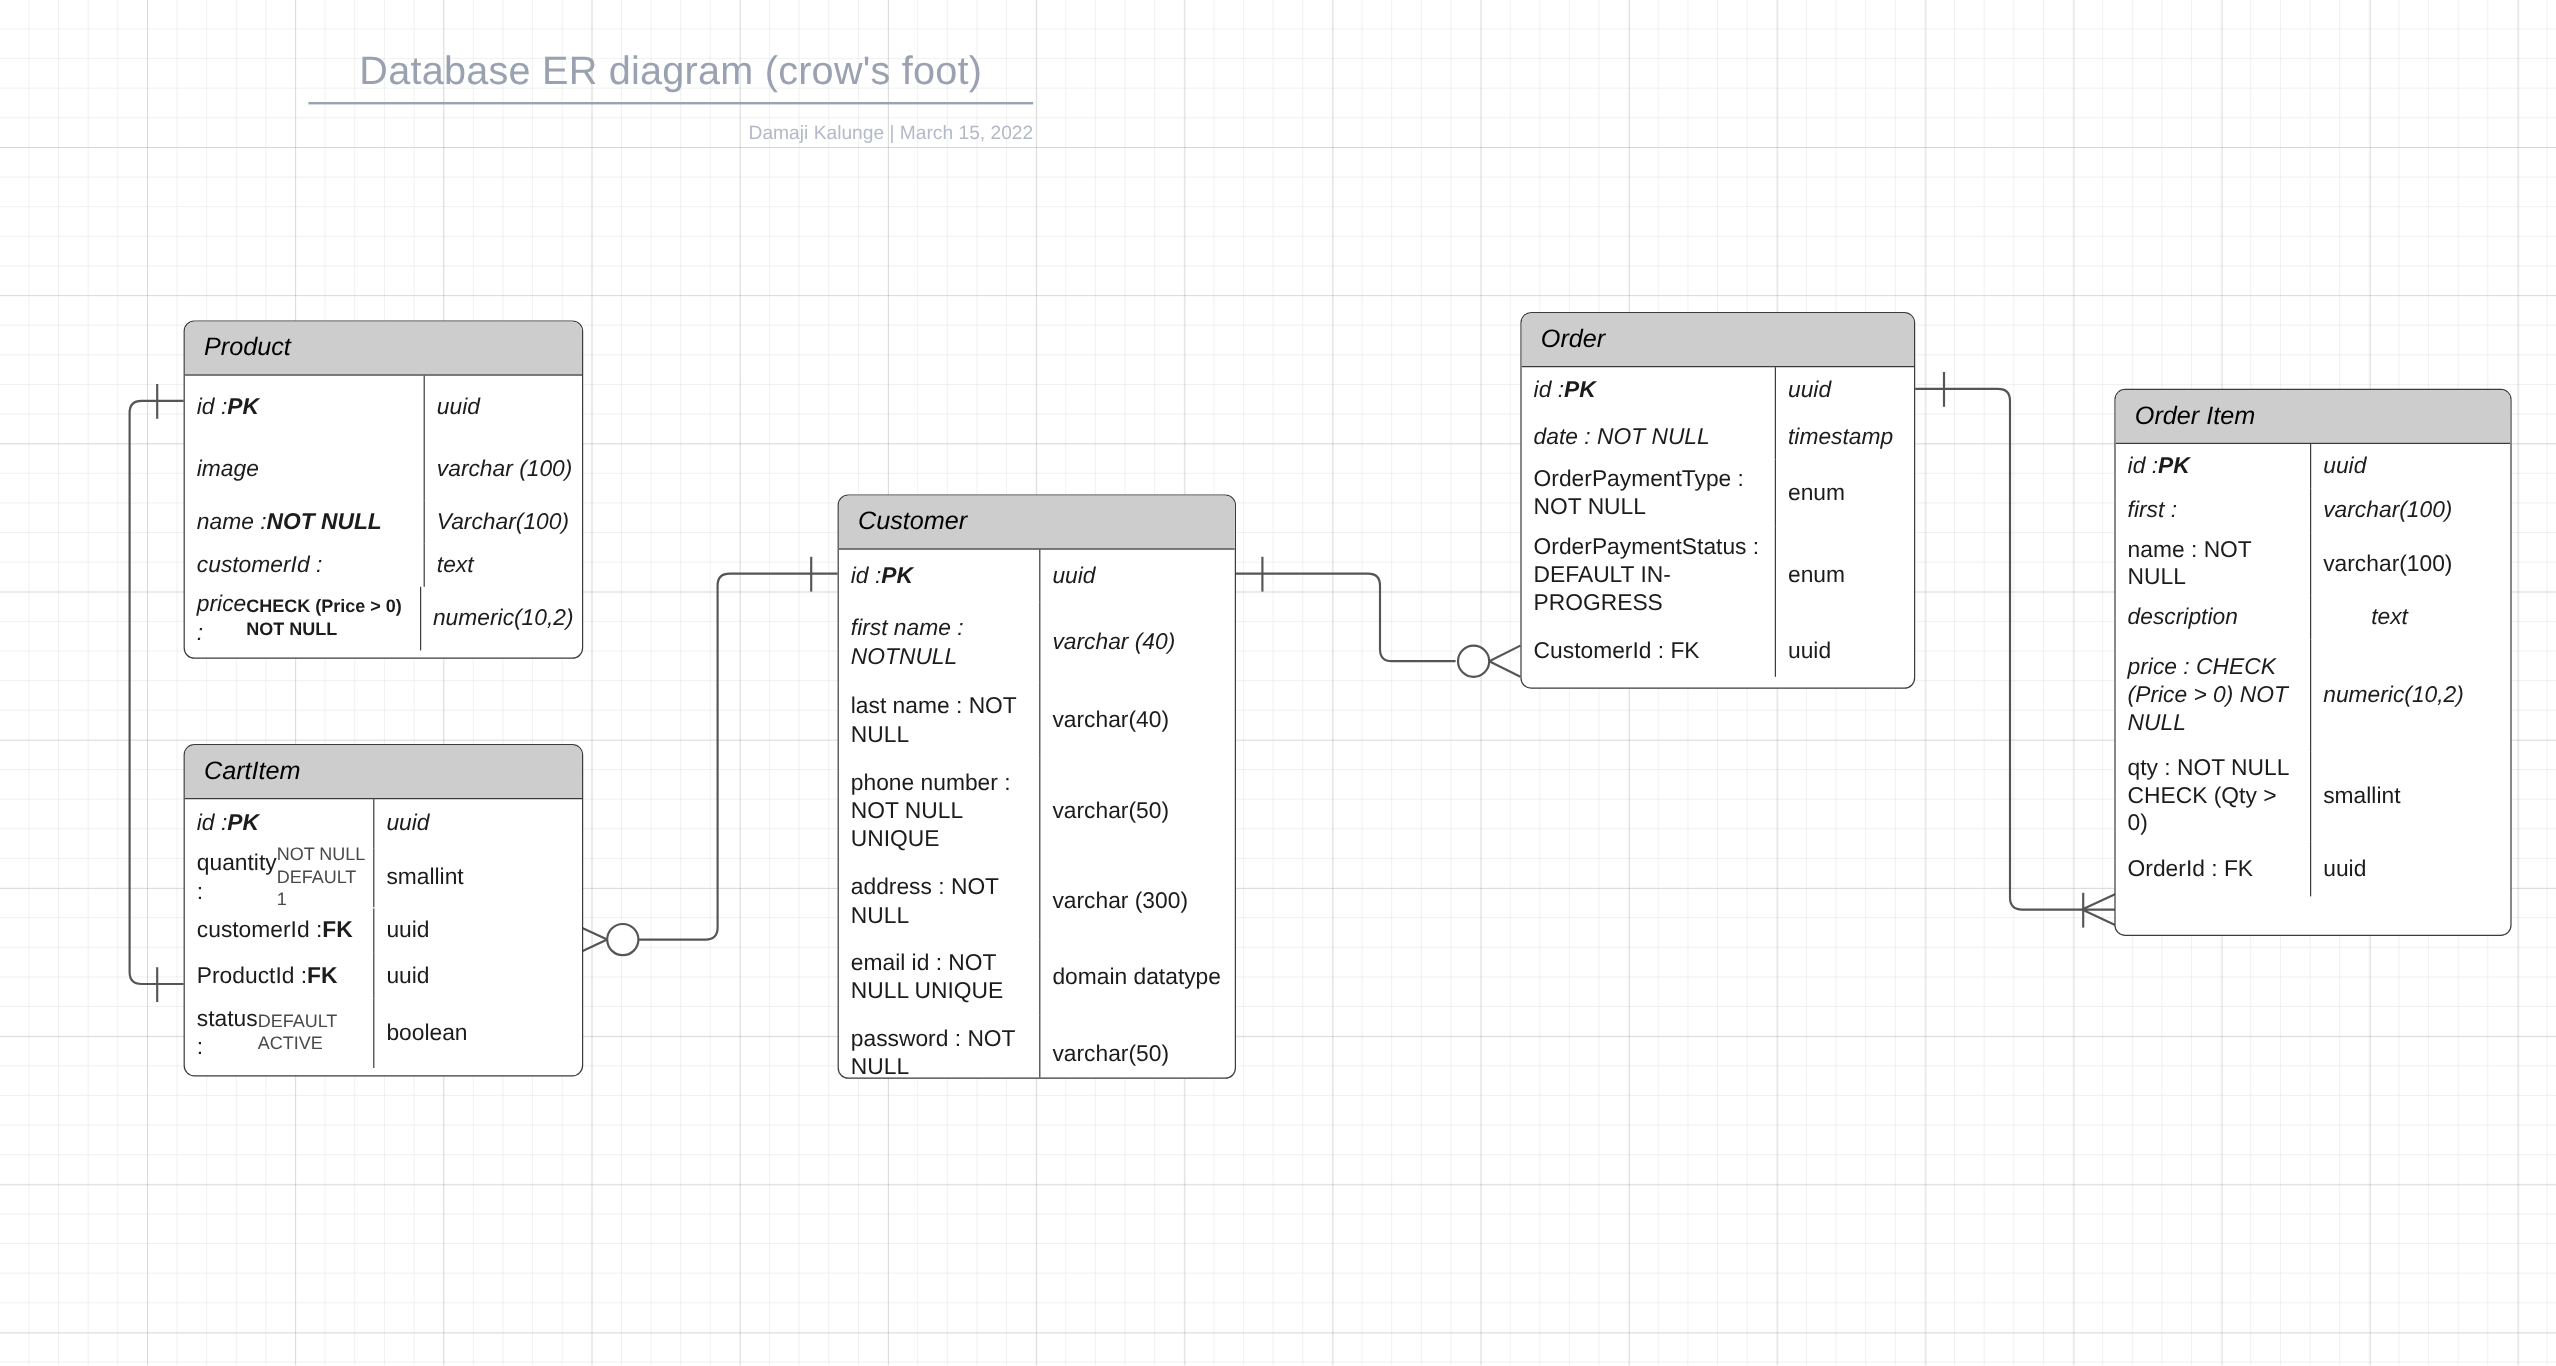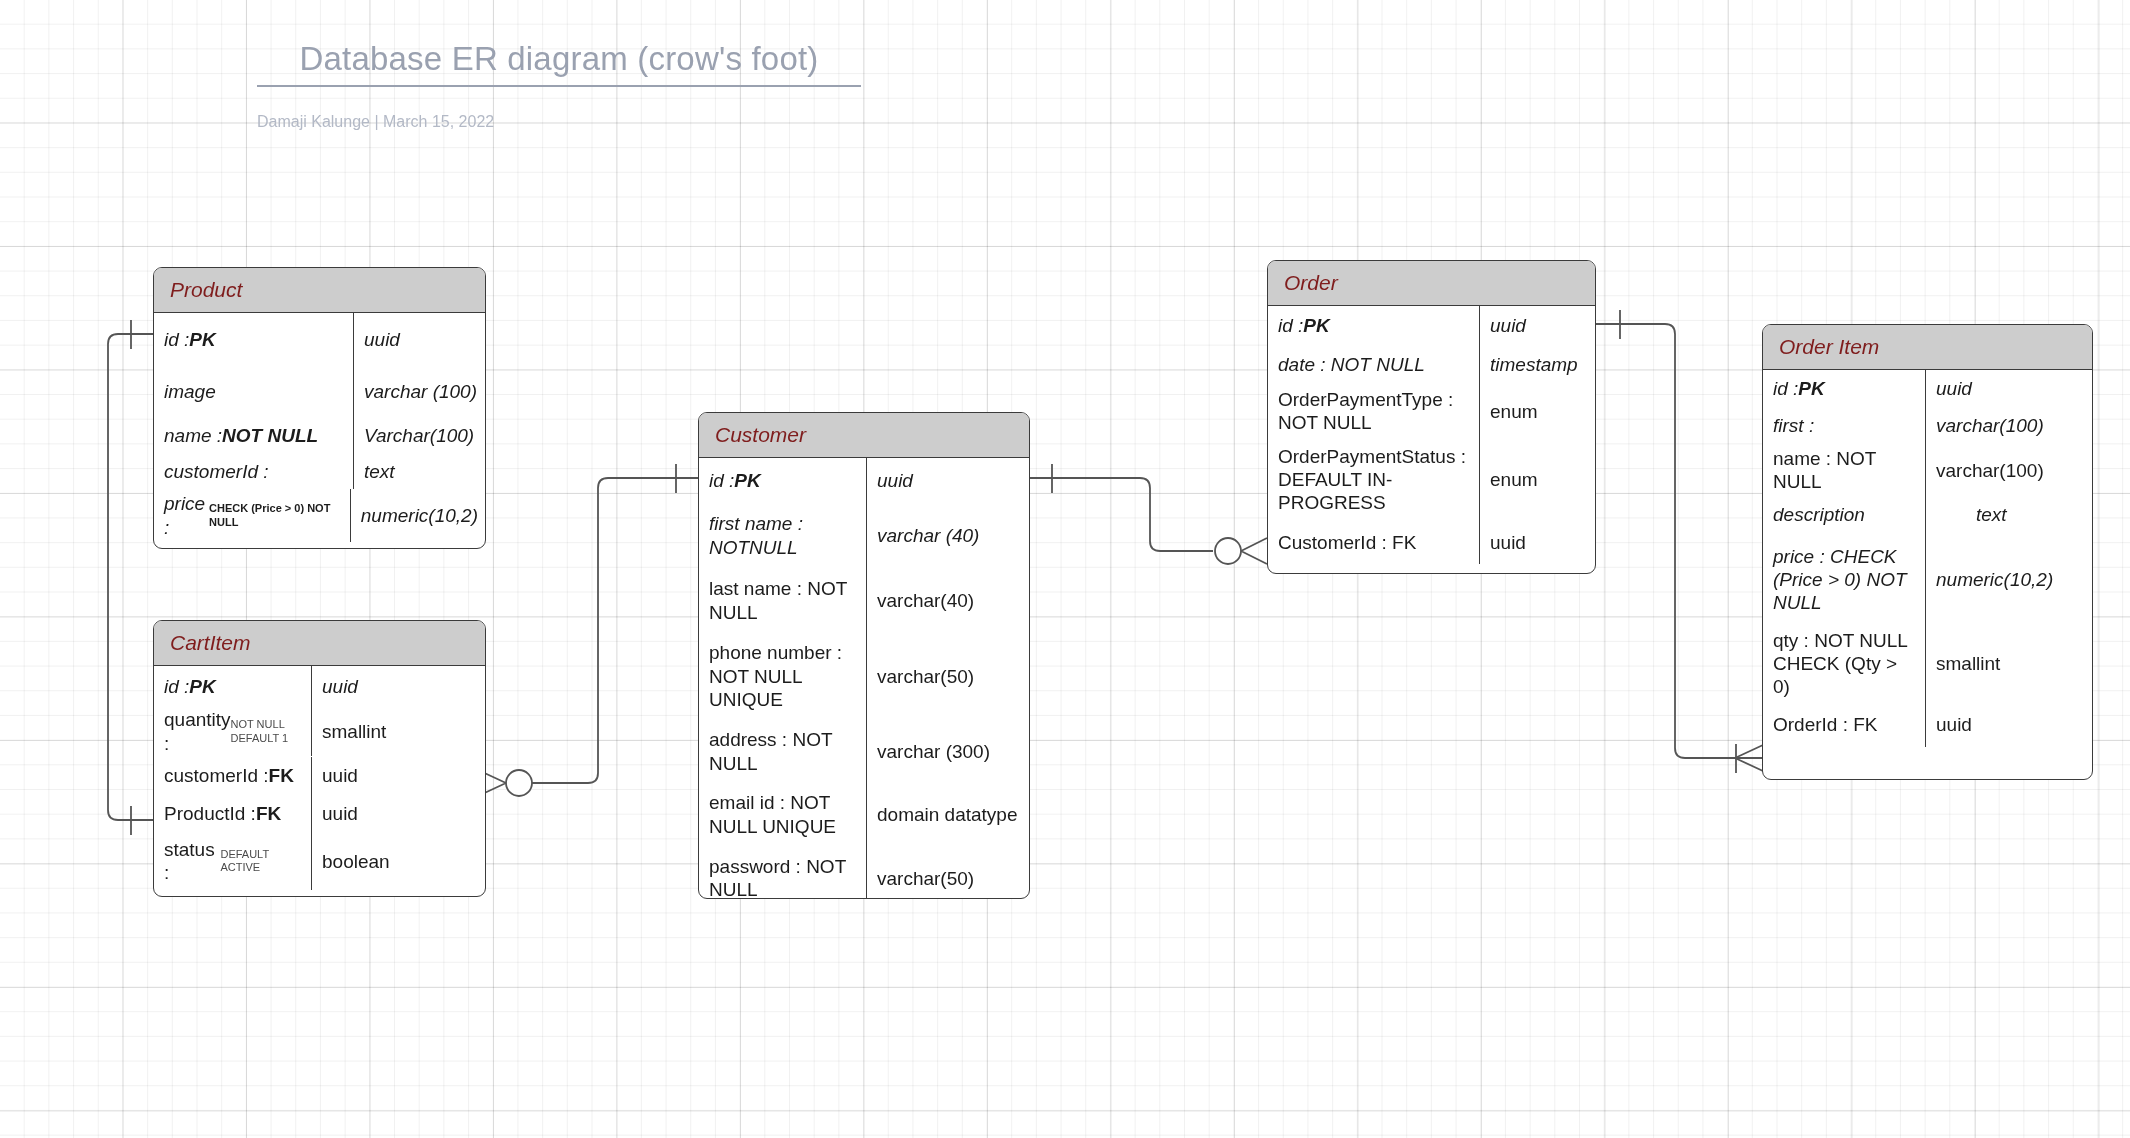--- a/index.html
+++ b/index.html
@@ -43,24 +43,24 @@
     line-height: 1.25;
     white-space: nowrap;
   }
   #title-rule {
     margin-top: 6px;
     height: 2px;
     background: #9aa1b0;
     width: 100%;
   }
   #doc-byline {
-    margin-top: 26px;
+    margin-top: 16px;
     font-size: 16px;
     color: #b3b9c6;
-    text-align: left;
+    text-align: right;
     white-space: nowrap;
   }
 
   
   #links {
     position: absolute; inset: 0;
     pointer-events: none;
   }
 
   
@@ -71,21 +71,21 @@
     border-radius: 9px;
     background: #ffffff;
     overflow: hidden;
   }
   .entity-title {
     box-sizing: border-box;
     background: #cdcdcd;
     border-bottom: 1.6px solid #3b3b3b;
     font-style: italic;
     font-size: 21px;
-    color: #7f1d1d;
+    color: #000000;
     padding: 10px 0 10px 16px;
     line-height: 1.15;
   }
   .entity-body { display: block; }
   .attr-row {
     display: flex;
     align-items: stretch;
   }
   .attr-name, .attr-type {
     box-sizing: border-box;
@@ -94,21 +94,21 @@
     font-size: 19px;
     color: #1c1c1c;
     line-height: 1.22;
     padding: 7px 7px 7px 10px;
     word-break: normal;
   }
   .attr-name { border-right: 1.4px solid #3b3b3b; }
   .attr-type { flex: 1; }
   .it   { font-style: italic; }
   .bold { font-weight: bold; }
-  .small{ font-size: 11px; }
+  .small{ font-size: 15px; }
   .mut  { color: #4a4a4a; }
 </style>
 </head>
 <body>
 
 <div id="canvas"></div>
 
 <div id="title-block">
   <div id="doc-title">Database ER diagram (crow's foot)</div>
   <div id="title-rule"></div>

